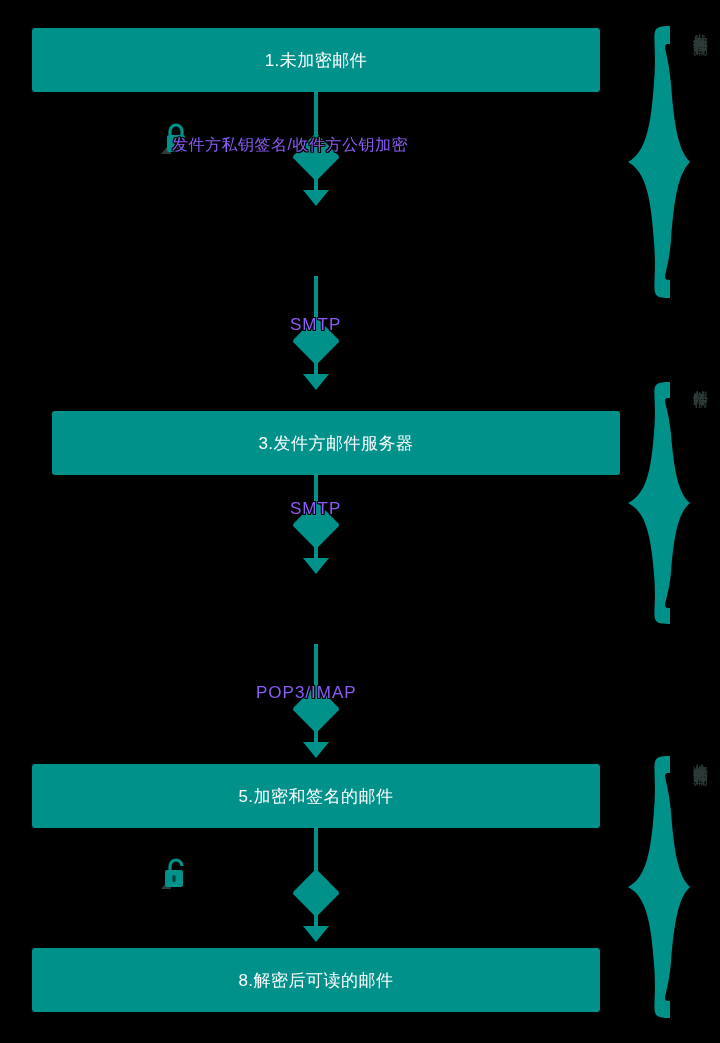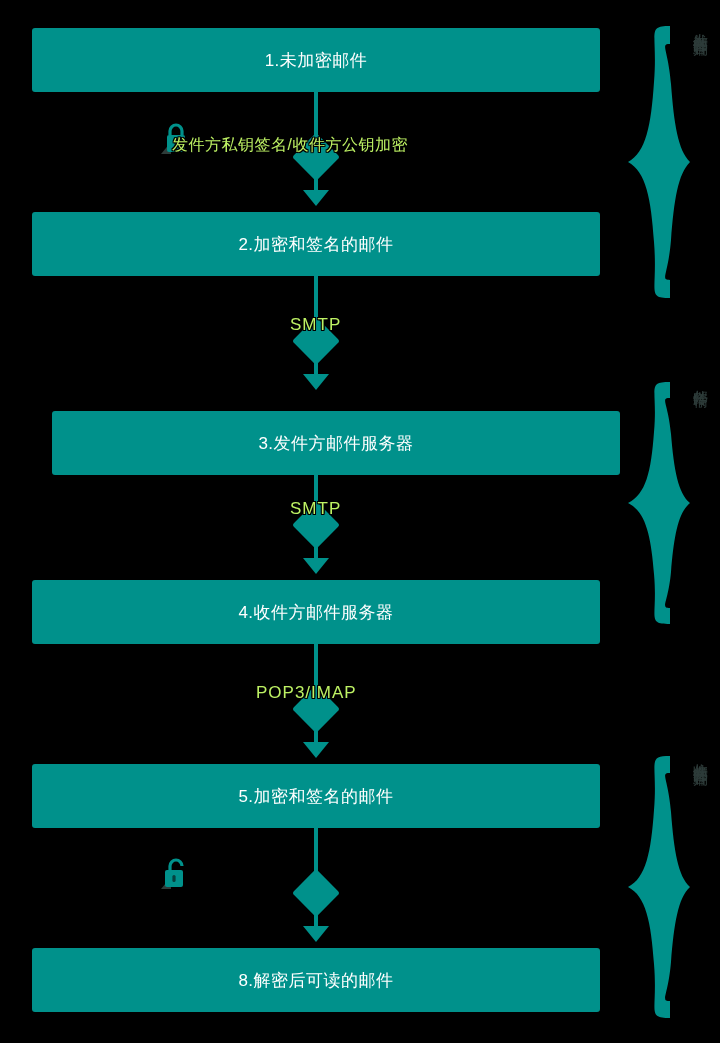--- a/index.html
+++ b/index.html
@@ -73,21 +73,21 @@
     width: 0;
     height: 0;
     border-left: 13px solid transparent;
     border-right: 13px solid transparent;
     border-top: 16px solid #00918B;
   }
 
   
   .conn-label {
     position: absolute;
-    color: #bef264;
+    color: #8b5cf6;
     font-size: 16px;
     white-space: nowrap;
     letter-spacing: 0.5px;
     text-shadow:
        1px 0 0 #000, -1px 0 0 #000, 0 1px 0 #000, 0 -1px 0 #000,
        1px 1px 0 #000, -1px -1px 0 #000, 1px -1px 0 #000, -1px 1px 0 #000;
   }
   .conn-label.proto {
     font-size: 17px;
     letter-spacing: 1px;
@@ -145,23 +145,20 @@
       <div class="conn-arrow" style="top:98px;"></div>
     </div>
     <svg class="lock-icon" style="left:129px;top:120px;" viewBox="0 0 30 34">
       <polygon points="0,34 10,22 10,34" fill="#2e3c3a"></polygon>
       <path d="M9 15 v-4 a6 6 0 0 1 12 0 v4" fill="none" stroke="#00918B" stroke-width="3.2"></path>
       <rect x="6" y="15" width="18" height="17" rx="2" fill="#00918B"></rect>
       <rect x="13.4" y="20" width="3.2" height="7" rx="1.6" fill="#06413f"></rect>
     </svg>
     <div class="conn-label" style="left:140px;top:135px;">发件方私钥签名/收件方公钥加密</div>
 
-    <div class="node-box" style="top:212px;height:64px;">
-      <span>2.加密和签名的邮件</span>
-    </div>
 
     <div class="connector" style="top:276px;height:120px;">
       <div class="conn-line" style="top:0;height:62px;"></div>
       <div class="conn-diamond" style="top:48px;"></div>
       <div class="conn-line" style="top:82px;height:16px;"></div>
       <div class="conn-arrow" style="top:98px;"></div>
     </div>
     <div class="conn-label proto" style="left:258px;top:315px;">SMTP</div>
 
     <div class="node-box" style="top:411px;height:64px;margin-left:20px;">
@@ -169,23 +166,20 @@
     </div>
 
     <div class="connector" style="top:460px;height:120px;">
       <div class="conn-line" style="top:0;height:62px;"></div>
       <div class="conn-diamond" style="top:48px;"></div>
       <div class="conn-line" style="top:82px;height:16px;"></div>
       <div class="conn-arrow" style="top:98px;"></div>
     </div>
     <div class="conn-label proto" style="left:258px;top:499px;">SMTP</div>
 
-    <div class="node-box" style="top:580px;height:64px;">
-      <span>4.收件方邮件服务器</span>
-    </div>
 
     <div class="connector" style="top:644px;height:120px;">
       <div class="conn-line" style="top:0;height:62px;"></div>
       <div class="conn-diamond" style="top:48px;"></div>
       <div class="conn-line" style="top:82px;height:16px;"></div>
       <div class="conn-arrow" style="top:98px;"></div>
     </div>
     <div class="conn-label proto" style="left:224px;top:683px;">POP3/IMAP</div>
 
     <div class="node-box" style="top:764px;height:64px;">

